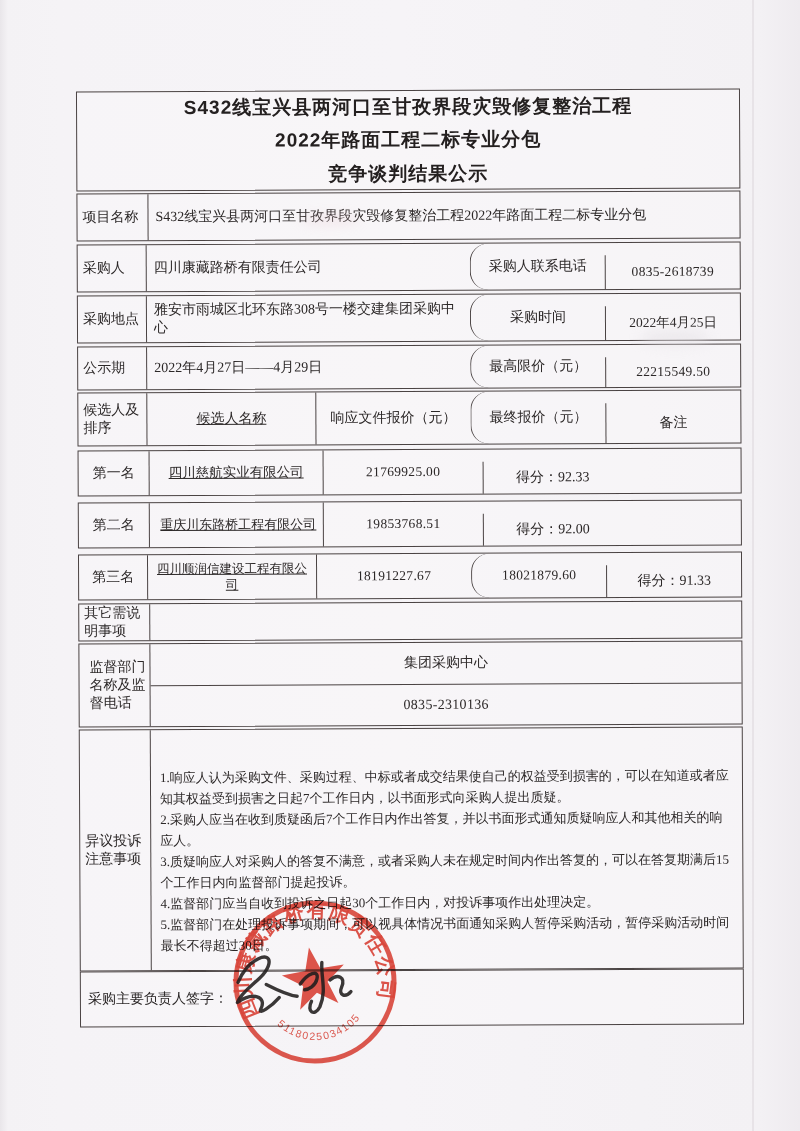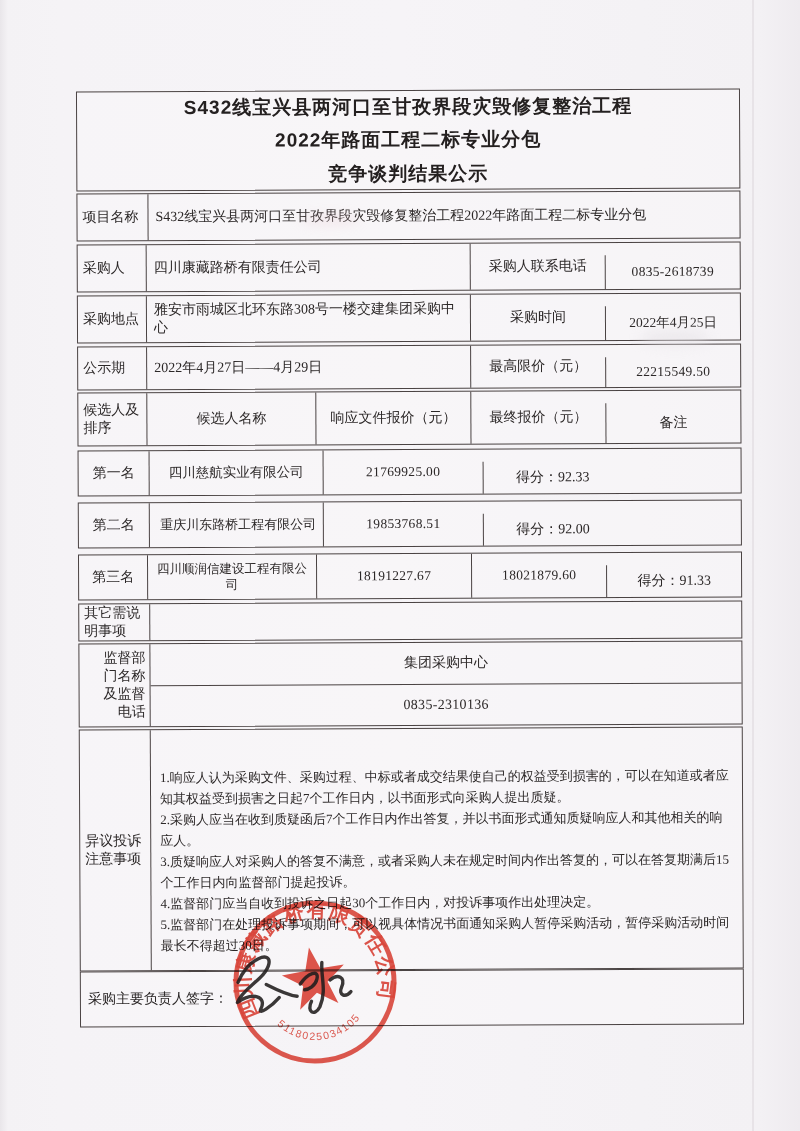--- a/index.html
+++ b/index.html
@@ -23,21 +23,21 @@
     border:1.6px solid #4a4343;background:rgba(250,248,250,.5);
   }
   .cell{
     box-sizing:border-box;display:flex;align-items:center;justify-content:center;
     font-size:14px;line-height:1.3;padding:2px 4px;text-align:center;
   }
   .cell + .cell{border-left:1.6px solid #4a4343;}
   .c-label{width:70px;justify-content:flex-start;text-align:left;padding-left:5px;}
   .c-left{justify-content:flex-start;text-align:left;padding-left:7px;}
   .c-grow{flex:1;}
-  .w174{width:174px;} .w160{width:160px;} .w139{width:139px;} .w121{width:139px;margin-top:12px;}
+  .w174{width:174px;text-decoration:underline;} .w160{width:160px;} .w139{width:139px;border-radius:18px;} .w121{width:139px;margin-top:12px;}
   .title-row{
     flex-direction:column;justify-content:center;align-items:center;
     font-family:"Liberation Sans", sans-serif;font-weight:bold;font-size:19px;
     letter-spacing:1px;line-height:1.75;color:#242020;
   }
   .num{font-size:13.5px;letter-spacing:.3px;}
   .sup-stack{display:flex;flex-direction:column;flex:1;}
   .sup-stack .sub{flex:1;display:flex;align-items:center;justify-content:center;font-size:14px;}
   .sup-stack .sub + .sub{border-top:1.6px solid #4a4343;}
   .objection-text{
@@ -117,21 +117,21 @@
       <div class="cell w139 num">18021879.60</div>
       <div class="cell w121">得分：91.33</div>
     </div>
 
     <div class="row" style="height:38px;margin-bottom:2px;">
       <div class="cell c-label">其它需说明事项</div>
       <div class="cell c-grow c-left"></div>
     </div>
 
     <div class="row" style="height:84px;margin-bottom:2px;">
-      <div class="cell c-label" style="padding-left:23px;text-align:right;">监督部门名称及监督电话</div>
+      <div class="cell c-label" style="padding-left:10px;">监督部门名称及监督电话</div>
       <div class="sup-stack" style="border-left:1.6px solid #4a4343;">
         <div class="sub">集团采购中心</div>
         <div class="sub num">0835-2310136</div>
       </div>
     </div>
 
     <div class="row" style="height:242px;">
       <div class="cell c-label" style="justify-content:flex-start;align-items:center;display:flex;">异议投诉注意事项</div>
       <div class="objection-text" style="border-left:1.6px solid #4a4343;">
         <div>1.响应人认为采购文件、采购过程、中标或者成交结果使自己的权益受到损害的，可以在知道或者应知其权益受到损害之日起7个工作日内，以书面形式向采购人提出质疑。</div>

